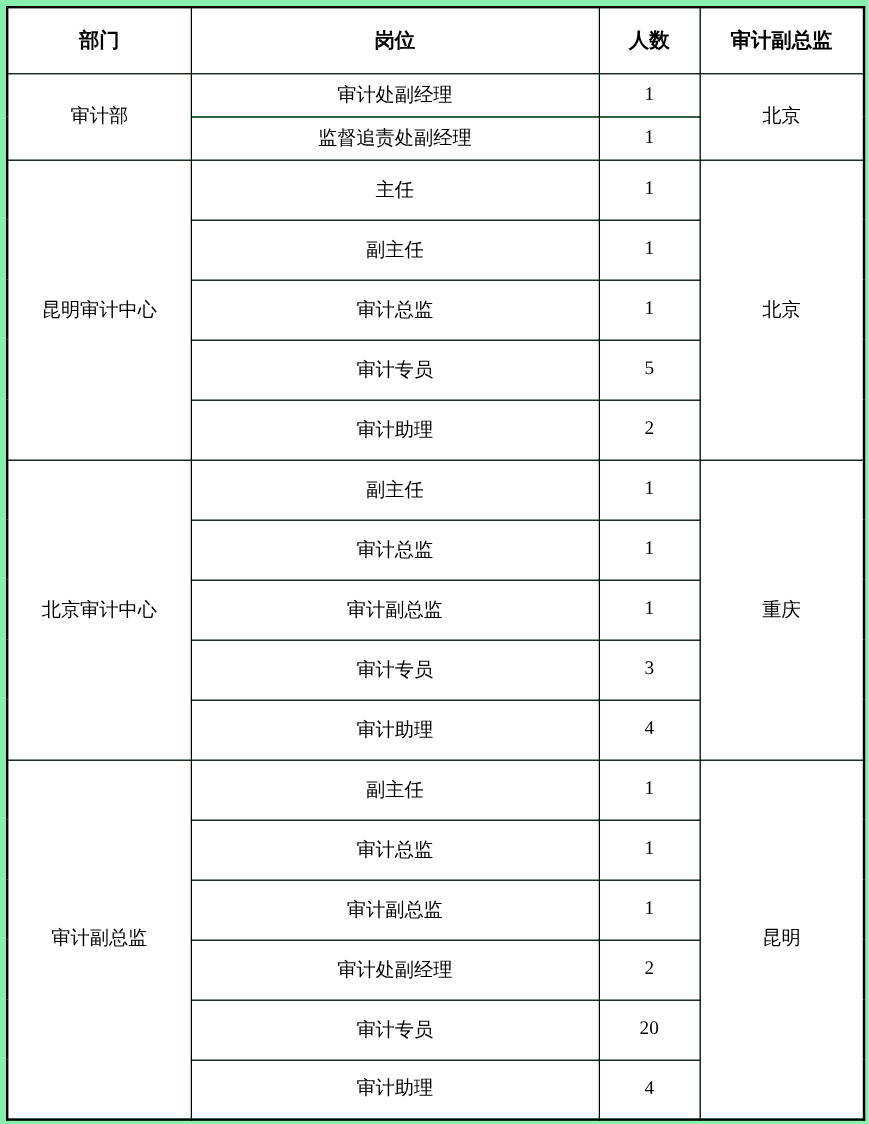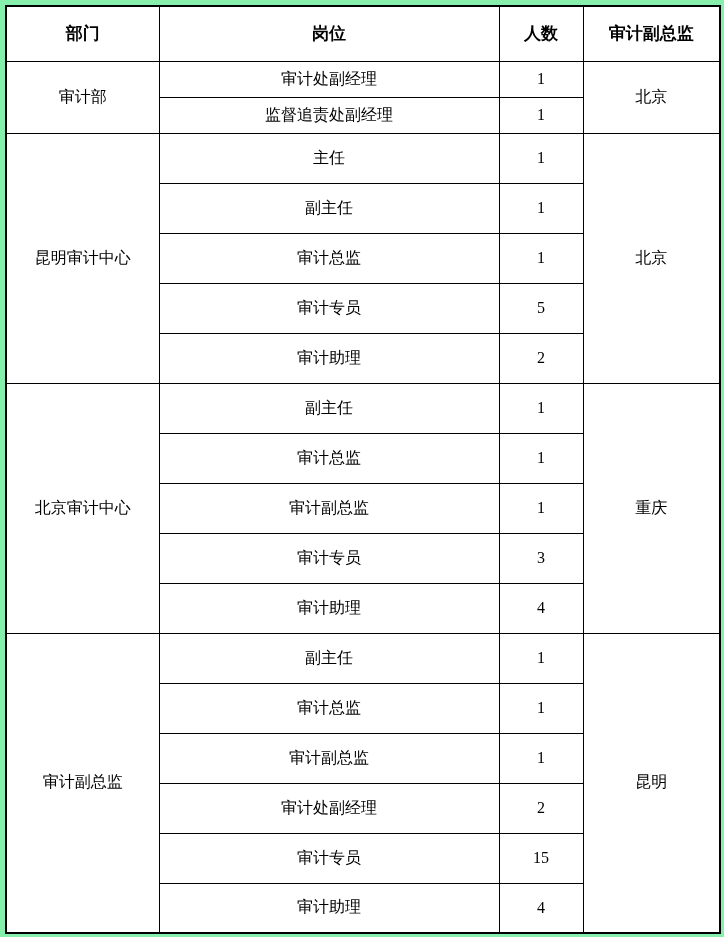--- a/index.html
+++ b/index.html
@@ -143,21 +143,21 @@
         <tr class="row">
           <td class="position-cell">审计副总监</td>
           <td class="count-cell">1</td>
         </tr>
         <tr class="row">
           <td class="position-cell">审计处副经理</td>
           <td class="count-cell">2</td>
         </tr>
         <tr class="row">
           <td class="position-cell">审计专员</td>
-          <td class="count-cell">15</td>
+          <td class="count-cell">20</td>
         </tr>
         <tr class="row">
           <td class="position-cell">审计助理</td>
           <td class="count-cell">4</td>
         </tr>
       </tbody>
   </table>
 </div>
 
 </body></html>

